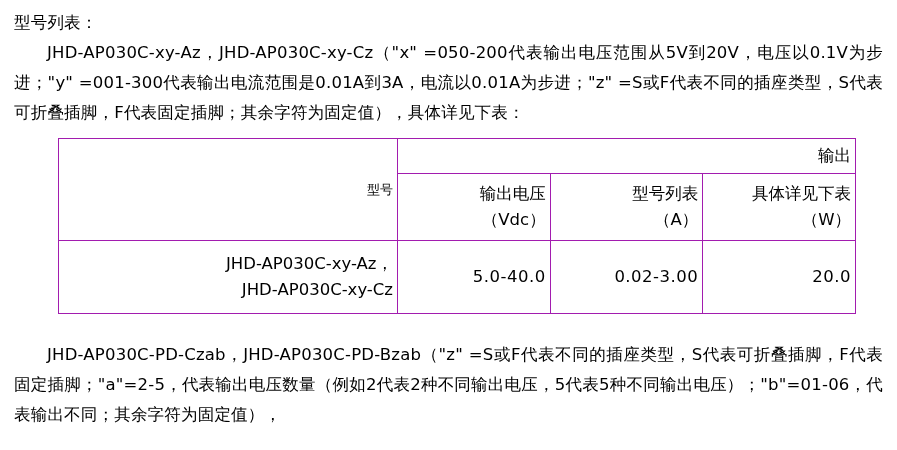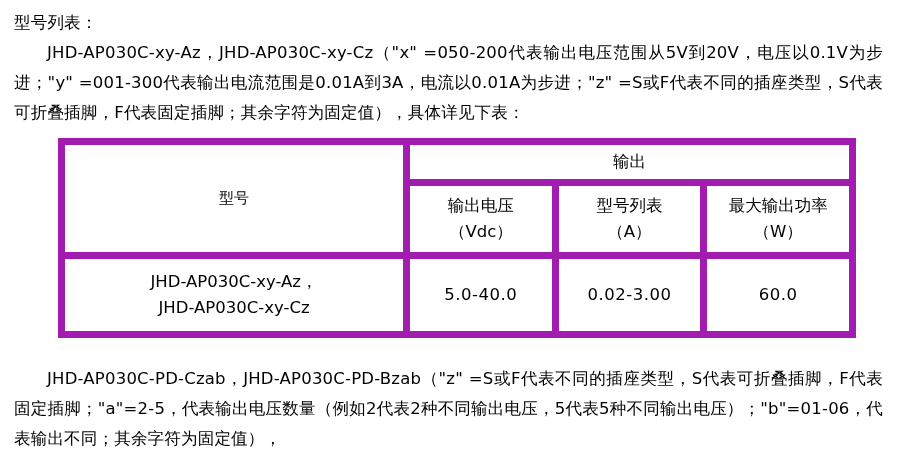--- a/index.html
+++ b/index.html
@@ -45,40 +45,39 @@
 
   .table-wrap {
     padding: 0 0 0 58px;
   }
   table.spec {
     border-collapse: collapse;
     width: 798px;
     table-layout: fixed;
   }
   table.spec td, table.spec th {
-    border: 7px solid #a21caf;
-    text-align: center;
+    border: 1px solid #a21caf;
+    text-align: right;
     vertical-align: middle;
     font-weight: normal;
     font-size: 16.5px;
     line-height: 26px;
     padding: 2px 4px;
   }
   .col-model { width: 330px; }
   .col-v { width: 156px; }
   .col-a { width: 156px; }
   .col-w { width: 156px; }
 
   .row-out-head td { height: 30px; }
   .row-sub td { height: 62px; }
   .row-data td { height: 68px; }
 
   .cell-model-head {
-    font-size: 15px;
-    font-family: Liberation Mono, monospace;
+    font-size: 13px;
   }
   .nowrap-line { display: block; }
   .mono-num {
     font-family: "DejaVu Sans", "Liberation Sans", sans-serif;
     letter-spacing: 0.5px;
   }
 </style>
 </head>
 <body>
 
@@ -102,32 +101,32 @@
       <tr class="row-sub">
         <td class="col-v">
           <span class="nowrap-line">输出电压</span>
           <span class="nowrap-line">（Vdc）</span>
         </td>
         <td class="col-a">
           <span class="nowrap-line">型号列表</span>
           <span class="nowrap-line">（A）</span>
         </td>
         <td class="col-w">
-          <span class="nowrap-line">最大输出功率</span>
+          <span class="nowrap-line">具体详见下表</span>
           <span class="nowrap-line">（W）</span>
         </td>
       </tr>
       <tr class="row-data">
         <td class="col-model">
           <span class="nowrap-line">JHD-AP030C-xy-Az，</span>
           <span class="nowrap-line">JHD-AP030C-xy-Cz</span>
         </td>
         <td class="col-v mono-num">5.0-40.0</td>
         <td class="col-a mono-num">0.02-3.00</td>
-        <td class="col-w mono-num">60.0</td>
+        <td class="col-w mono-num">20.0</td>
       </tr>
     </tbody>
       </table>
   </div>
 
   <div class="spacer-b"></div>
 
   <p class="para p-tail">JHD-AP030C-PD-Czab，JHD-AP030C-PD-Bzab（"z" =S或F代表不同的插座类型，S代表可折叠插脚，F代表固定插脚；"a"=2-5，代表输出电压数量（例如2代表2种不同输出电压，5代表5种不同输出电压）；"b"=01-06，代表输出不同；其余字符为固定值），</p>
 
 </div>

